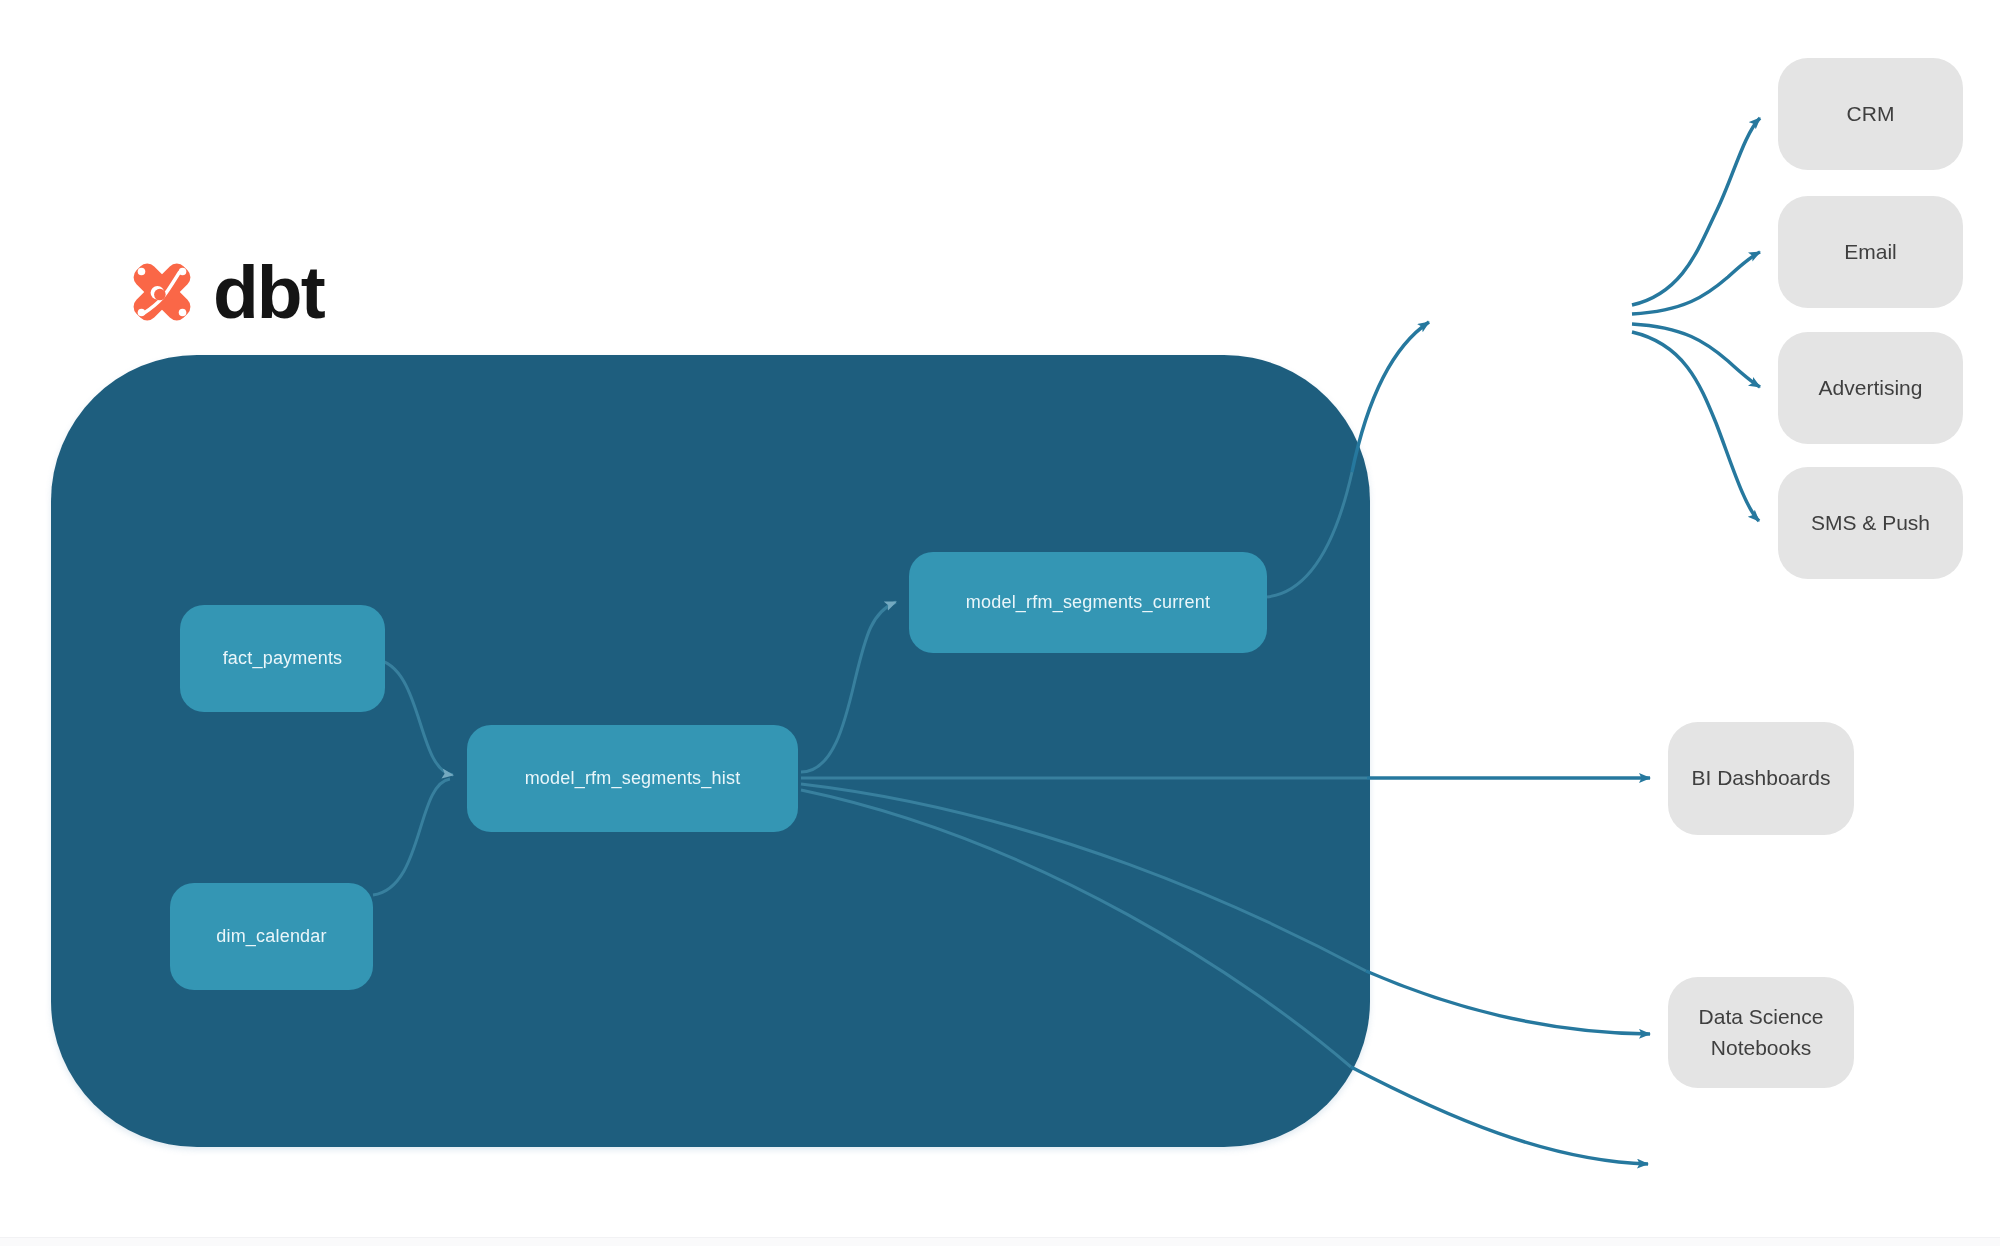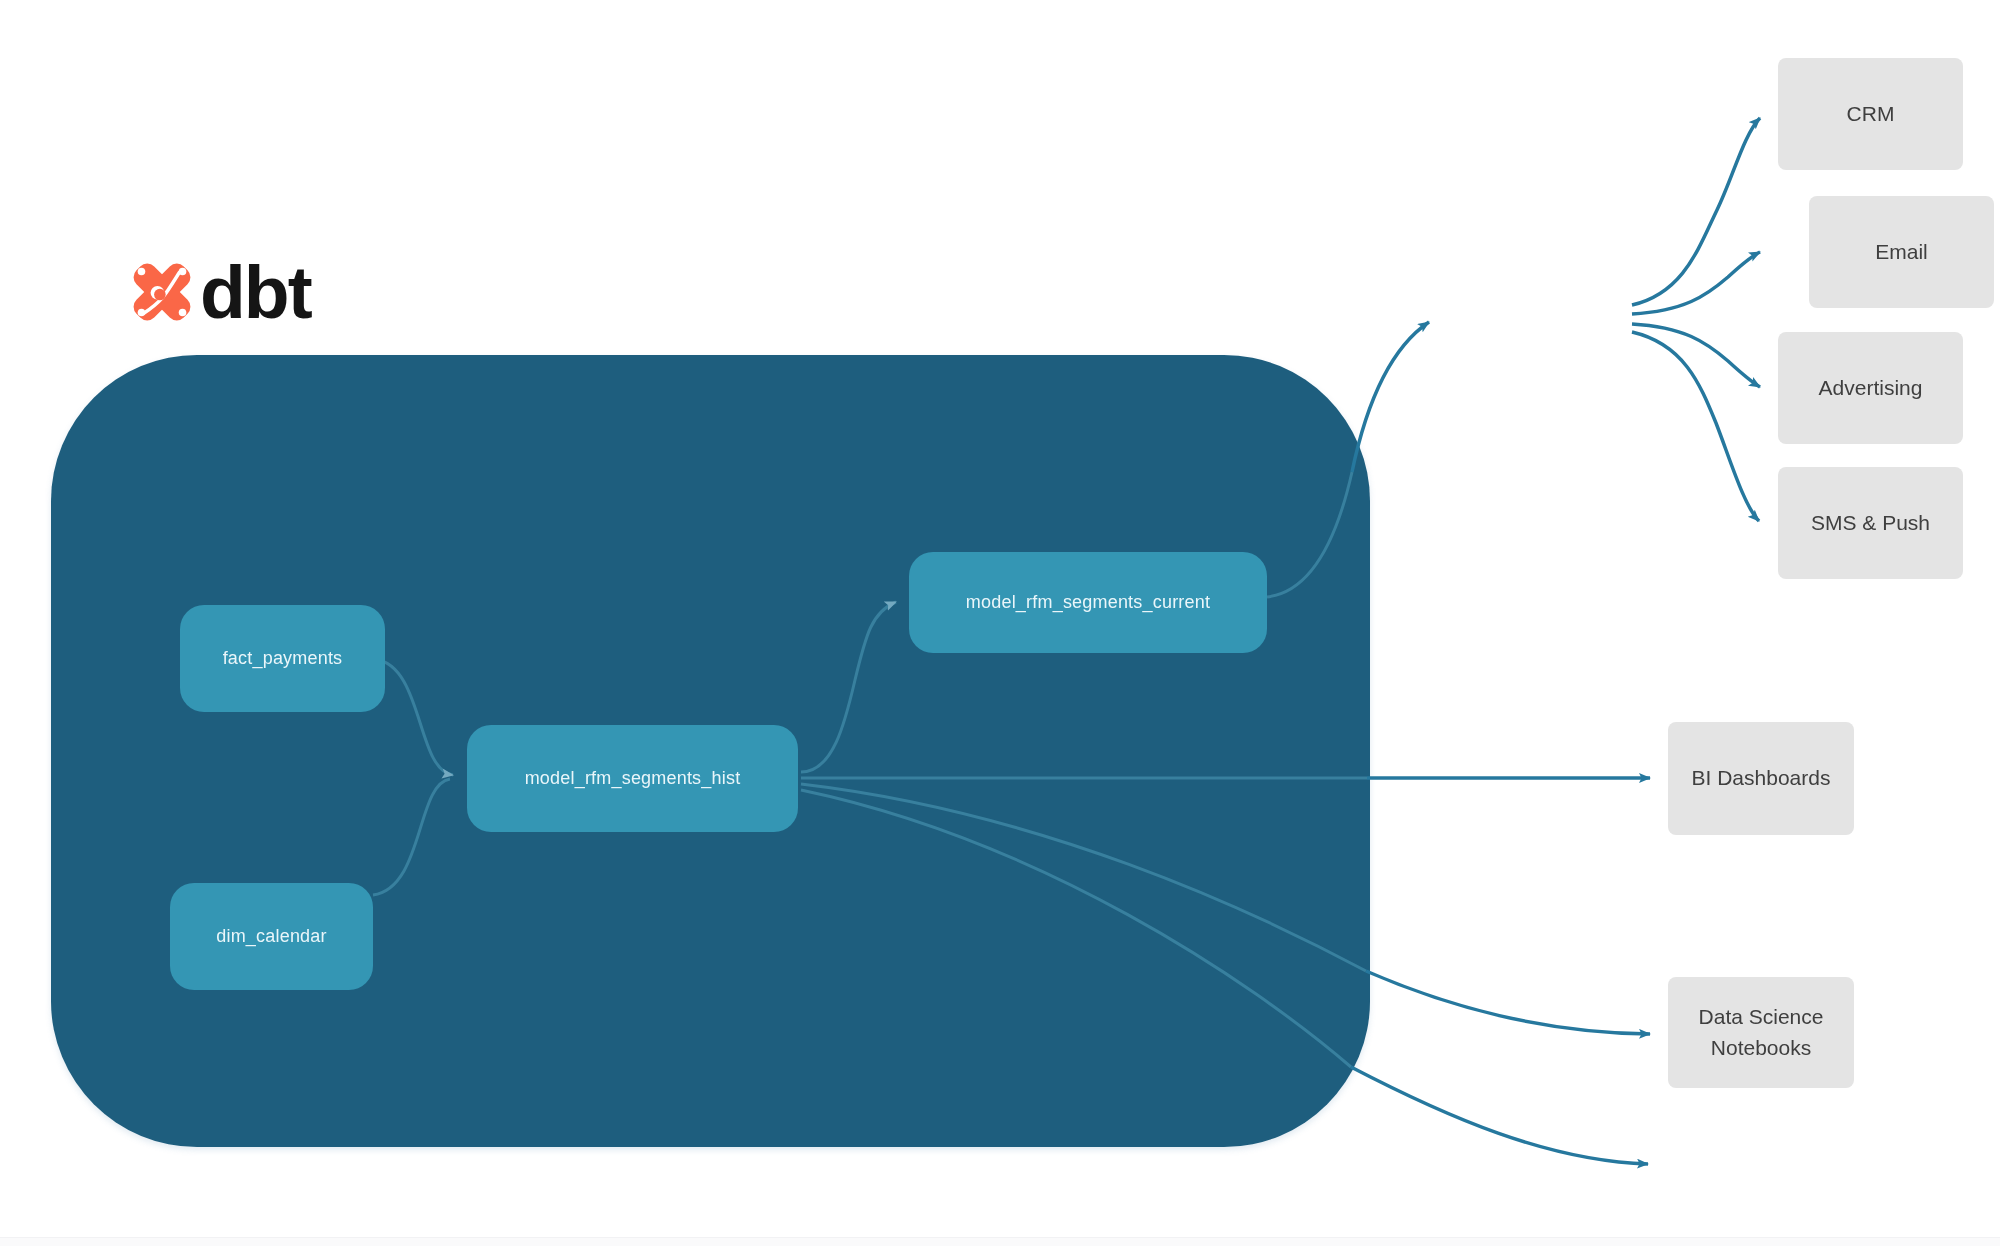--- a/index.html
+++ b/index.html
@@ -14,21 +14,21 @@
     --arrow-inner:#3E88A6;
     --arrow-inner-head:#74A9C0;
     --dbt-orange:#FA6747;
     --wordmark:#151515;
   }
   html,body{margin:0;padding:0;background:var(--canvas);}
   body{font-family:"Liberation Sans","DejaVu Sans",sans-serif;}
   .stage{position:relative;width:2000px;height:1246px;overflow:hidden;background:var(--canvas);}
 
   
-  .logo{position:absolute;left:124px;top:254px;display:flex;align-items:center;z-index:3;}
+  .logo{position:absolute;left:124px;top:254px;display:flex;align-items:center;gap:13px;z-index:3;}
   .logo-icon{width:76px;height:76px;display:block;}
   .logo-text{font-size:75px;font-weight:700;letter-spacing:-2px;color:var(--wordmark);line-height:1;}
 
   
   .warehouse{position:absolute;left:51px;top:355px;width:1319px;height:792px;
     background:var(--warehouse);border-radius:146px;z-index:0;
     box-shadow:0 3px 6px rgba(90,140,175,0.18);}
 
   
   svg.edges{position:absolute;left:0;top:0;width:2000px;height:1246px;z-index:1;pointer-events:none;}
@@ -36,21 +36,21 @@
   .edge-strong{stroke:var(--arrow);stroke-width:3.5;fill:none;}
   .mk-strong{fill:var(--arrow);}
   .mk-light{fill:var(--arrow-inner-head);}
 
   
   .node{position:absolute;display:flex;align-items:center;justify-content:center;
     text-align:center;z-index:2;box-sizing:border-box;padding:0 18px;}
   .node-model{background:var(--model-node);border-radius:24px;color:var(--model-node-text);
     font-size:18px;letter-spacing:0.2px;}
   .node-etl{background:var(--reverse-etl);border-radius:26px;color:#F2FBF8;font-size:23px;}
-  .node-dest{background:var(--destination-node);border-radius:8px;color:var(--destination-text);
+  .node-dest{background:var(--destination-node);border-radius:30px;color:var(--destination-text);
     font-size:21px;line-height:1.45;padding:0 16px;}
 
   
   .bottom-strip{position:absolute;left:0;right:0;bottom:0;height:8px;z-index:0;
     background:#FAFAFB;border-top:1px solid #F2F2F4;}
 </style>
 </head>
 <body>
 
 <div class="stage">
@@ -112,21 +112,21 @@
     <span>model_rfm_segments_hist</span>
   </div>
   <div class="node node-model" style="left:909px;top:552px;width:358px;height:101px;">
     <span>model_rfm_segments_current</span>
   </div>
 
 
   <div class="node node-dest" style="left:1778px;top:58px;width:185px;height:112px;">
     <span>CRM</span>
   </div>
-  <div class="node node-dest" style="left:1778px;top:196px;width:185px;height:112px;margin-left:31px;">
+  <div class="node node-dest" style="left:1778px;top:196px;width:185px;height:112px;">
     <span>Email</span>
   </div>
   <div class="node node-dest" style="left:1778px;top:332px;width:185px;height:112px;">
     <span>Advertising</span>
   </div>
   <div class="node node-dest" style="left:1778px;top:467px;width:185px;height:112px;">
     <span>SMS &amp; Push</span>
   </div>
   <div class="node node-dest" style="left:1668px;top:722px;width:186px;height:113px;">
     <span>BI Dashboards</span>

